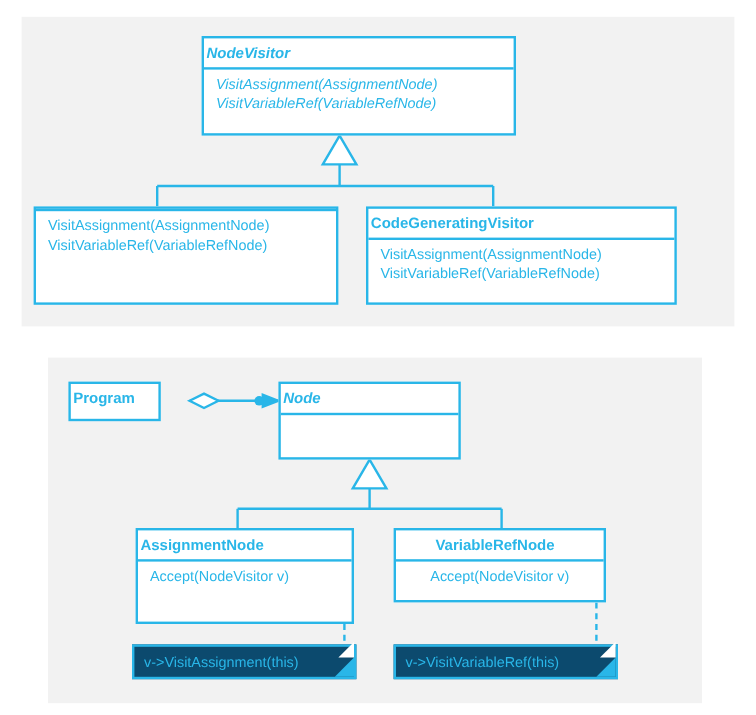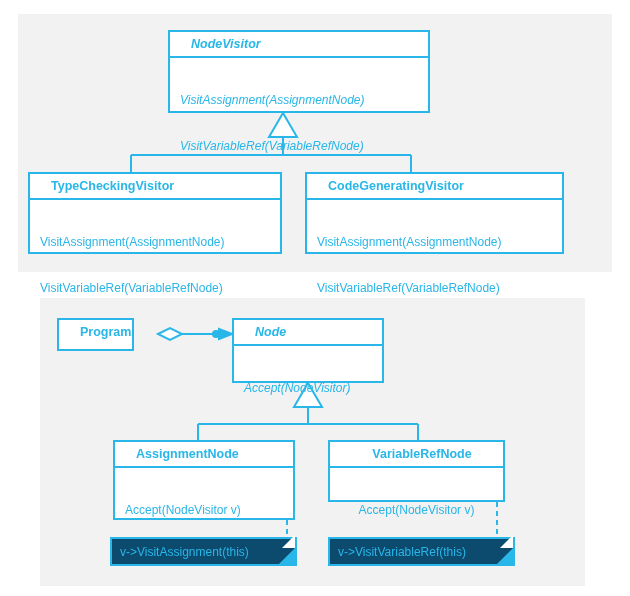--- a/index.html
+++ b/index.html
@@ -24,42 +24,41 @@
     position: absolute;
     background: #f2f2f2;
   }
   .umlbox {
     position: absolute;
     border: 2px solid #29b6e8;
     background: #ffffff;
     box-sizing: border-box;
   }
   .umlbox .title {
-    padding: 5px 10px 5px 21px;
+    padding: 5px 10px 5px 2px;
     color: #29b6e8;
     font-weight: bold;
     font-size: 12.5px;
     white-space: nowrap;
   }
   .umlbox .title.abstract {
     font-style: italic;
   }
   .umlbox .divider {
     height: 2px;
     background: #29b6e8;
   }
   .umlbox .ops {
     padding: 4px 10px 5px 10px;
   }
   .umlbox .op {
     color: #29b6e8;
     font-size: 12px;
     line-height: 16px;
     white-space: nowrap;
-    margin-top: 30px;
   }
   .umlbox .op.abstract {
     font-style: italic;
   }
   .notebox {
     position: absolute;
     border: 2px solid #29b6e8;
     background: #0c4a6e;
     box-sizing: border-box;
     color: #29b6e8;
@@ -124,21 +123,20 @@
 <div class="umlbox" style="left:168px; top:30px; width:262px; height:83px;">
   <div class="title abstract">NodeVisitor</div>
   <div class="divider"></div>
   <div class="ops">
     <div class="op abstract">VisitAssignment(AssignmentNode)</div>
     <div class="op abstract">VisitVariableRef(VariableRefNode)</div>
   </div>
 </div>
 
 <div class="umlbox" style="left:28px; top:172px; width:254px; height:82px;">
-  <div class="title">TypeCheckingVisitor</div>
   <div class="divider"></div>
   <div class="ops">
     <div class="op">VisitAssignment(AssignmentNode)</div>
     <div class="op">VisitVariableRef(VariableRefNode)</div>
   </div>
 </div>
 
 <div class="umlbox" style="left:305px; top:172px; width:259px; height:82px;">
   <div class="title">CodeGeneratingVisitor</div>
   <div class="divider"></div>
@@ -148,23 +146,20 @@
   </div>
 </div>
 
 <div class="umlbox" style="left:57px; top:318px; width:77px; height:33px;">
   <div class="title">Program</div>
 </div>
 
 <div class="umlbox" style="left:232px; top:318px; width:152px; height:65px;">
   <div class="title abstract">Node</div>
   <div class="divider"></div>
-  <div class="ops">
-    <div class="op abstract">Accept(NodeVisitor)</div>
-  </div>
 </div>
 
 <div class="umlbox" style="left:113px; top:440px; width:182px; height:80px;">
   <div class="title">AssignmentNode</div>
   <div class="divider"></div>
   <div class="ops">
     <div class="op">Accept(NodeVisitor v)</div>
   </div>
 </div>
 

